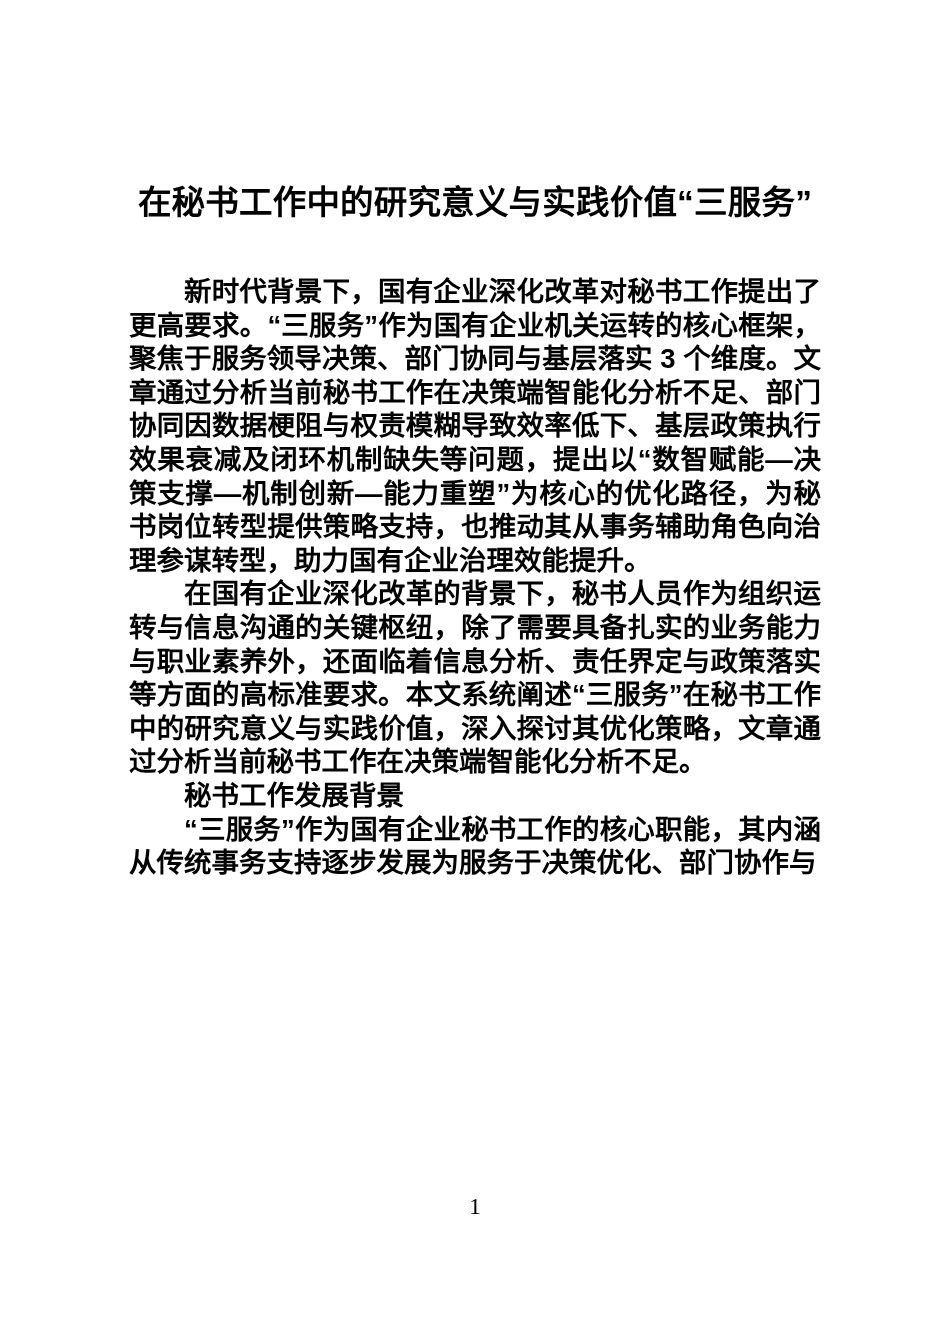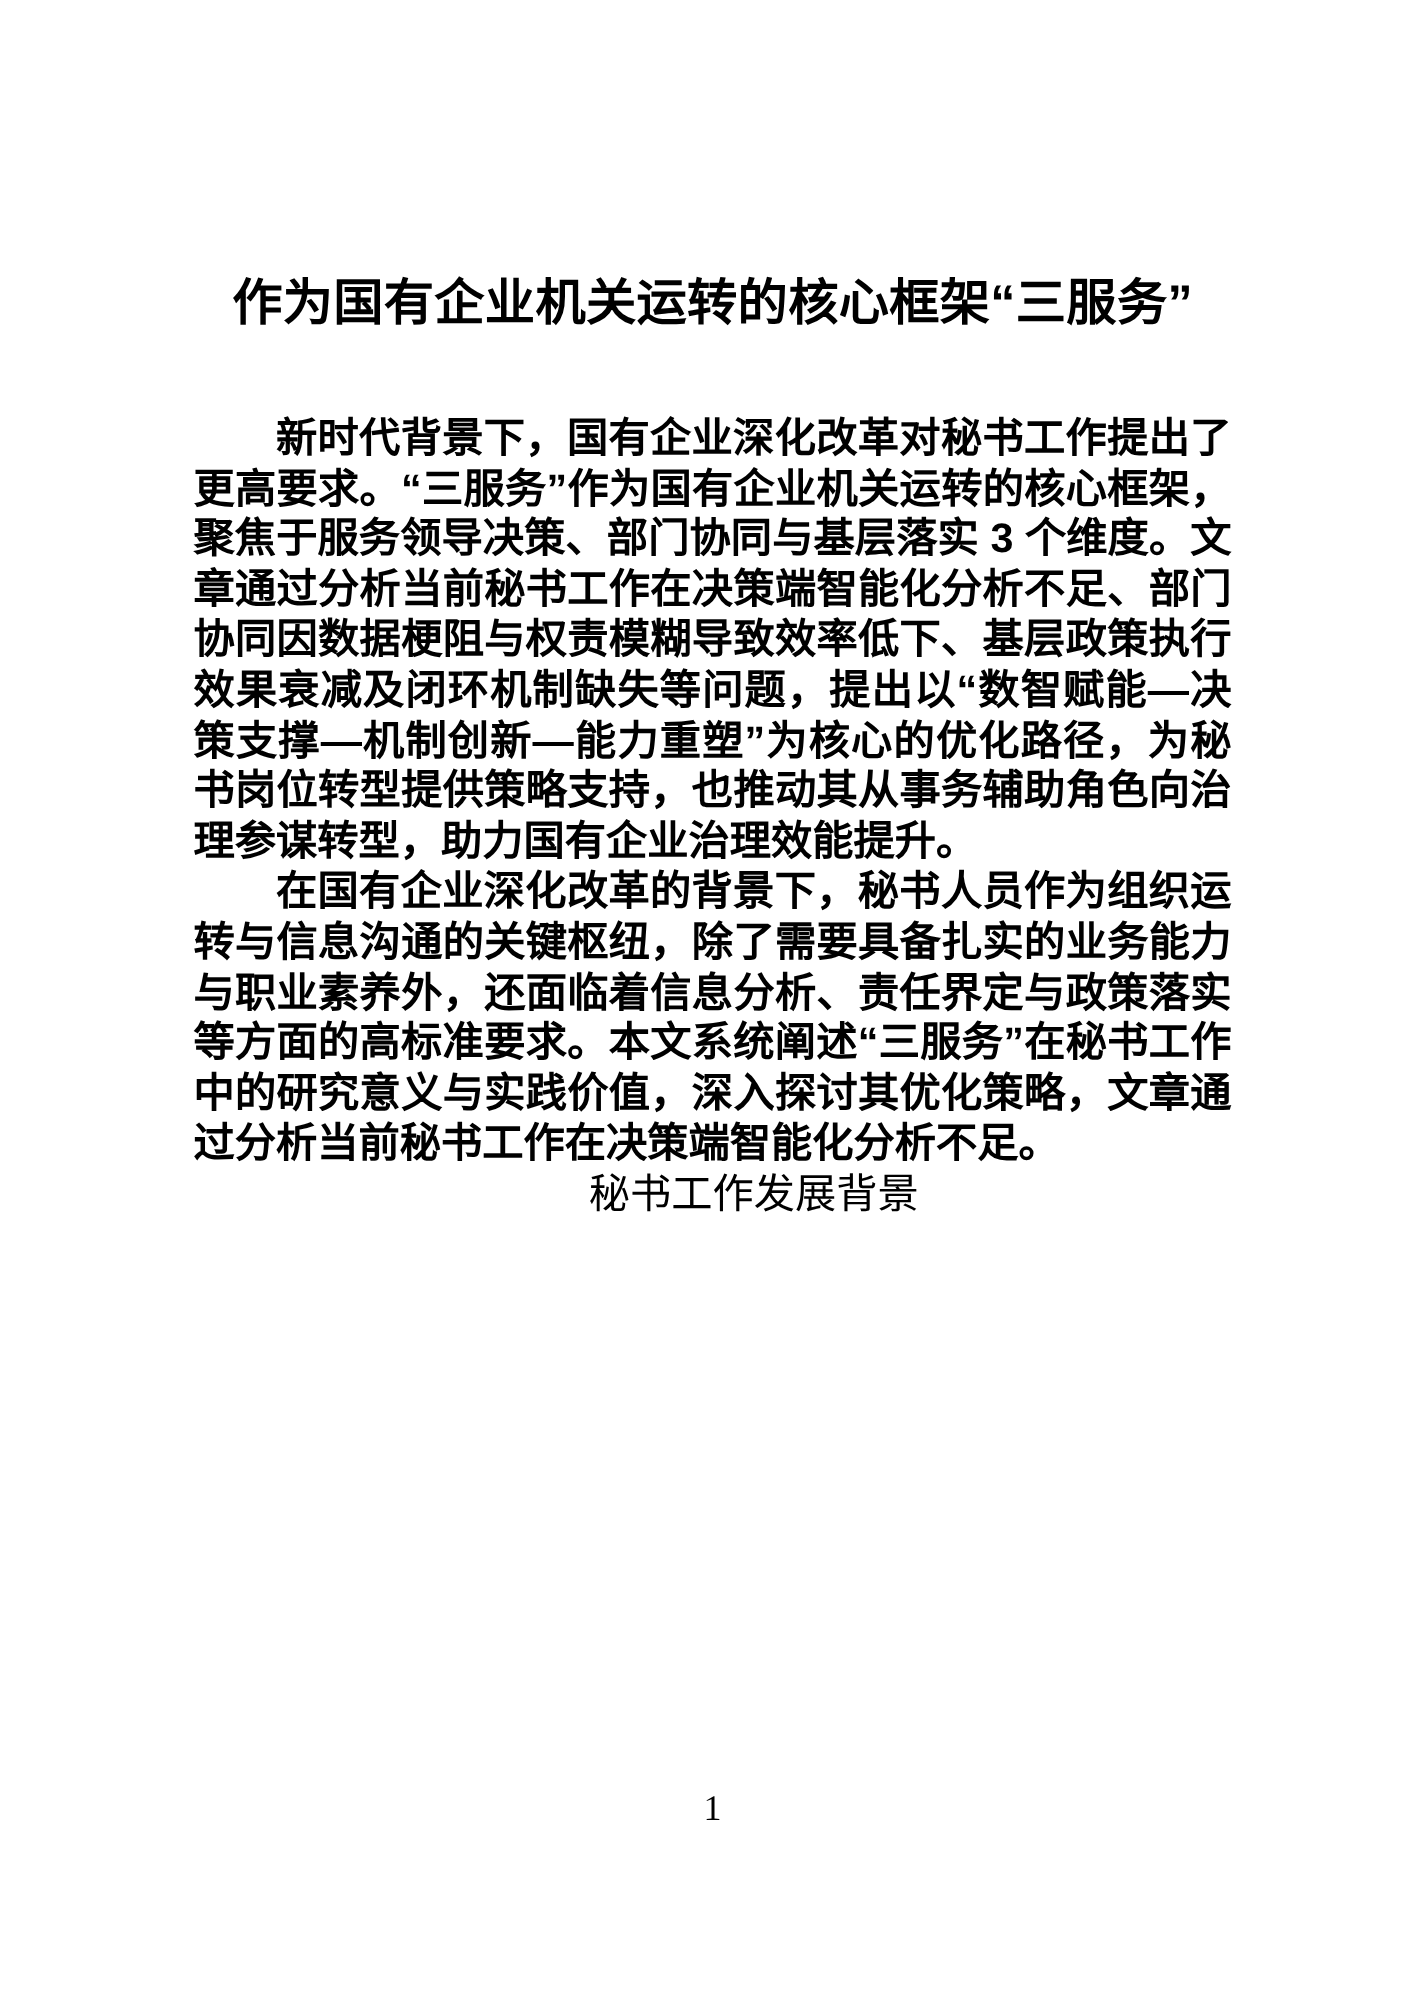--- a/index.html
+++ b/index.html
@@ -52,24 +52,24 @@
     line-height: 33.6px;
     text-align: justify;
     text-justify: inter-ideograph;
     text-indent: 2em;
     word-break: break-all;
     letter-spacing: 0;
   }
   p.heading-line {
     margin: 0;
     font-size: 27.5px;
-    font-weight: 400;
+    font-weight: 700;
     line-height: 33.6px;
     text-indent: 2em;
-    text-align: center;
+    text-align: left;
     word-break: break-all;
   }
 
   
   .page-number {
     position: absolute;
     left: 0;
     right: 0;
     top: 1192px;
     text-align: center;
@@ -79,30 +79,31 @@
     color: #000000;
   }
 </style>
 </head>
 <body>
 
 <div class="page">
 
   <div class="content">
 
-    <h1 class="doc-title">作为国有企业机关运转的核心框架“三服务”</h1>
+    <h1 class="doc-title">在秘书工作中的研究意义与实践价值“三服务”</h1>
 
     <div class="body-block">
 
       <p class="para">新时代背景下，国有企业深化改革对秘书工作提出了更高要求。“三服务”作为国有企业机关运转的核心框架，聚焦于服务领导决策、部门协同与基层落实 3 个维度。文章通过分析当前秘书工作在决策端智能化分析不足、部门协同因数据梗阻与权责模糊导致效率低下、基层政策执行效果衰减及闭环机制缺失等问题，提出以“数智赋能—决策支撑—机制创新—能力重塑”为核心的优化路径，为秘书岗位转型提供策略支持，也推动其从事务辅助角色向治理参谋转型，助力国有企业治理效能提升。</p>
 
       <p class="para">在国有企业深化改革的背景下，秘书人员作为组织运转与信息沟通的关键枢纽，除了需要具备扎实的业务能力与职业素养外，还面临着信息分析、责任界定与政策落实等方面的高标准要求。本文系统阐述“三服务”在秘书工作中的研究意义与实践价值，深入探讨其优化策略，文章通过分析当前秘书工作在决策端智能化分析不足。</p>
 
       <p class="heading-line">秘书工作发展背景</p>
 
 
+      <p class="para">“三服务”作为国有企业秘书工作的核心职能，其内涵从传统事务支持逐步发展为服务于决策优化、部门协作与</p>
 
     </div>
   </div>
 
   <div class="page-number">1</div>
 
 </div>
 
 </body></html>

